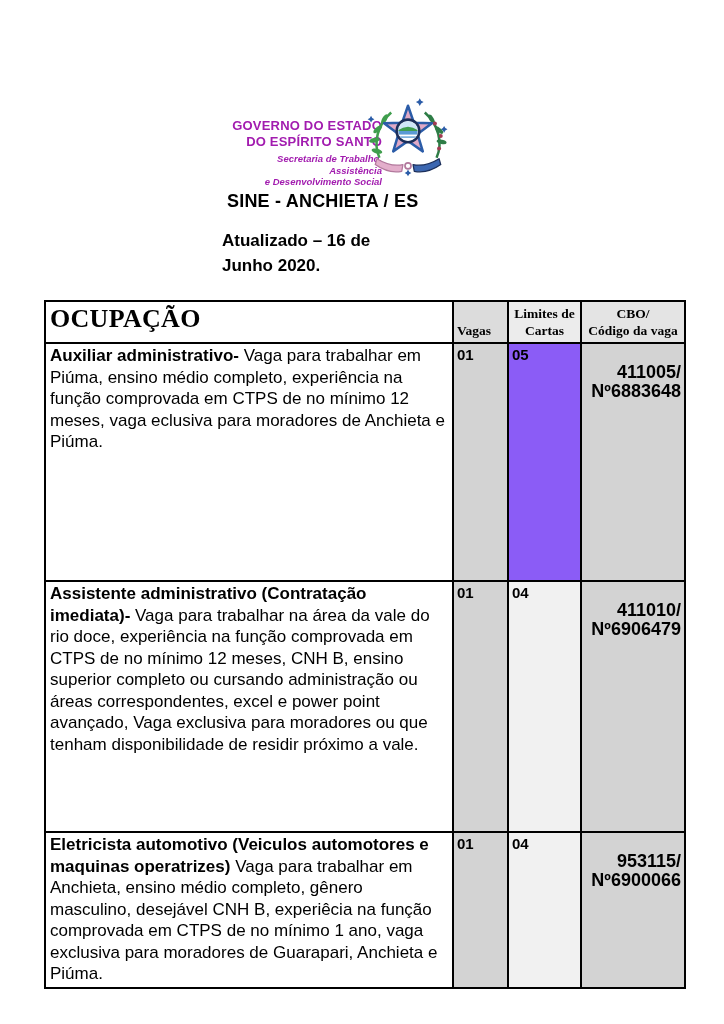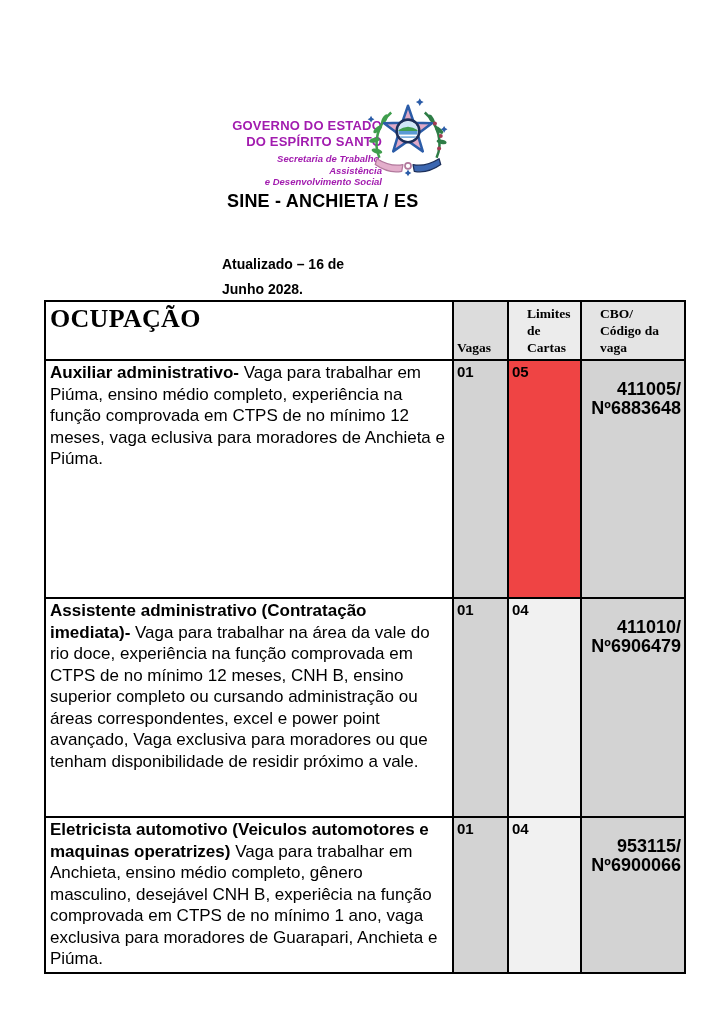--- a/index.html
+++ b/index.html
@@ -13,58 +13,58 @@
     position:absolute; left:214px; top:118px; width:152px;
     text-align:right; color:#a21caf;margin-left:16px;
   }
   .logo-l1,.logo-l2 { font-weight:bold; font-size:13px; line-height:16px; letter-spacing:0.2px; }
   .logo-l3 { margin-top:3px; }
   .logo-l3,.logo-l4 { font-style:italic; font-weight:600; font-size:9.5px; line-height:11.5px; }
   .emblem { position:absolute; left:366px; top:92px; width:84px; height:88px; }
 
   
   .doc-title { position:absolute; left:227px; top:191px; font-size:18px; font-weight:bold; letter-spacing:0.2px; }
-  .updated   { position:absolute; left:222px; top:228px; font-size:14px; font-weight:bold; line-height:25px;margin-top:24px; }
+  .updated   { position:absolute; left:222px; top:228px; font-size:17px; font-weight:bold; line-height:25px; }
 
   
   table.vac {
     position:absolute; left:44px; top:300px; width:640px;
     border-collapse:collapse; table-layout:fixed;
   }
   .vac th, .vac td { border:2px solid #000; overflow:hidden; }
 
   .vac thead tr { height:41px; }
   th.h-ocup {
     background:#ffffff; font-family:"Liberation Serif", serif;
     font-size:26px; font-weight:bold; text-align:left; vertical-align:top;
     padding:2px 4px; letter-spacing:0.3px;
   }
   th.h-vagas {
     font-family:"Liberation Serif", serif; font-size:13.5px; font-weight:bold;
     text-align:left; vertical-align:bottom; padding:3px 3px;margin-left:31px;
   }
   th.h-lim, th.h-cbo {
     font-family:"Liberation Serif", serif; font-size:13.5px; font-weight:bold;
-    text-align:left; vertical-align:top; padding:3px 18px; line-height:17px;
+    text-align:center; vertical-align:top; padding:3px 3px; line-height:17px;
   }
 
   td.c-ocup {
     background:#ffffff; font-size:17px; line-height:21.5px;
     vertical-align:top; padding:1px 4px 2px 4px;
   }
   .job-title { font-weight:bold; }
   td.c-vagas, td.c-lim {
     font-weight:bold; font-size:15px; vertical-align:top; padding:2px 3px;margin-top:44px;
   }
   td.c-cbo {
     font-weight:bold; font-size:18px; line-height:19px;
     vertical-align:top; padding:19px 3px;text-align:right;
   }
   tr.r1 { height:238px; }
-  tr.r2 { height:219px;border-radius:15px; }
+  tr.r2 { height:251px;border-radius:15px; }
   tr.r3 { height:145px; }
 </style>
 </head>
 <body>
 
 <div class="page">
 
   <div class="logo-text">
     <div class="logo-l1">GOVERNO DO ESTADO</div>
     <div class="logo-l2">DO ESPÍRITO SANTO</div>
@@ -108,21 +108,21 @@
 
     <path d="M64,3 l1.6,3 3,1.6 -3,1.6 -1.6,3 -1.6,-3 -3,-1.6 3,-1.6 z" fill="#2b5ca8"></path>
     <path d="M93,36 l1.4,2.6 2.6,1.4 -2.6,1.4 -1.4,2.6 -1.4,-2.6 -2.6,-1.4 2.6,-1.4 z" fill="#2b5ca8"></path>
     <path d="M50,88 l1.4,2.6 2.6,1.4 -2.6,1.4 -1.4,2.6 -1.4,-2.6 -2.6,-1.4 2.6,-1.4 z" fill="#2b5ca8"></path>
     <path d="M6,24 l1.4,2.6 2.6,1.4 -2.6,1.4 -1.4,2.6 -1.4,-2.6 -2.6,-1.4 2.6,-1.4 z" fill="#2b5ca8"></path>
   </svg>
 
   <div class="doc-title">SINE - ANCHIETA / ES</div>
   <div class="updated">
     <div>Atualizado – 16 de</div>
-    <div>Junho 2028.</div>
+    <div>Junho 2020.</div>
   </div>
 
   <table class="vac">
     <colgroup>
       <col style="width:408px">
         <col style="width:55px">
         <col style="width:73px">
         <col style="width:104px">
     </colgroup>
     <thead>
@@ -139,21 +139,21 @@
         </th>
       </tr>
     </thead>
     <tbody>
       <tr class="r1">
         <td class="c-ocup">
           <span class="job-title">Auxiliar administrativo-</span>
           <span>Vaga para trabalhar em Piúma, ensino médio completo, experiência na função comprovada em CTPS de no mínimo 12 meses, vaga eclusiva para moradores de Anchieta e Piúma.</span>
         </td>
         <td class="c-vagas" style="background:#d3d3d3">01</td>
-        <td class="c-lim" style="background:#ef4444">05</td>
+        <td class="c-lim" style="background:#8b5cf6">05</td>
         <td class="c-cbo" style="background:#d3d3d3">
           <div>411005/</div>
           <div>Nº6883648</div>
         </td>
       </tr>
       <tr class="r2">
         <td class="c-ocup">
           <span class="job-title">Assistente administrativo (Contratação imediata)-</span>
           <span>Vaga para trabalhar na área da vale do rio doce, experiência na função comprovada em CTPS de no mínimo 12 meses, CNH B, ensino superior completo ou cursando administração ou áreas correspondentes, excel e power point avançado, Vaga exclusiva para moradores ou que tenham disponibilidade de residir próximo a vale.</span>
         </td>

